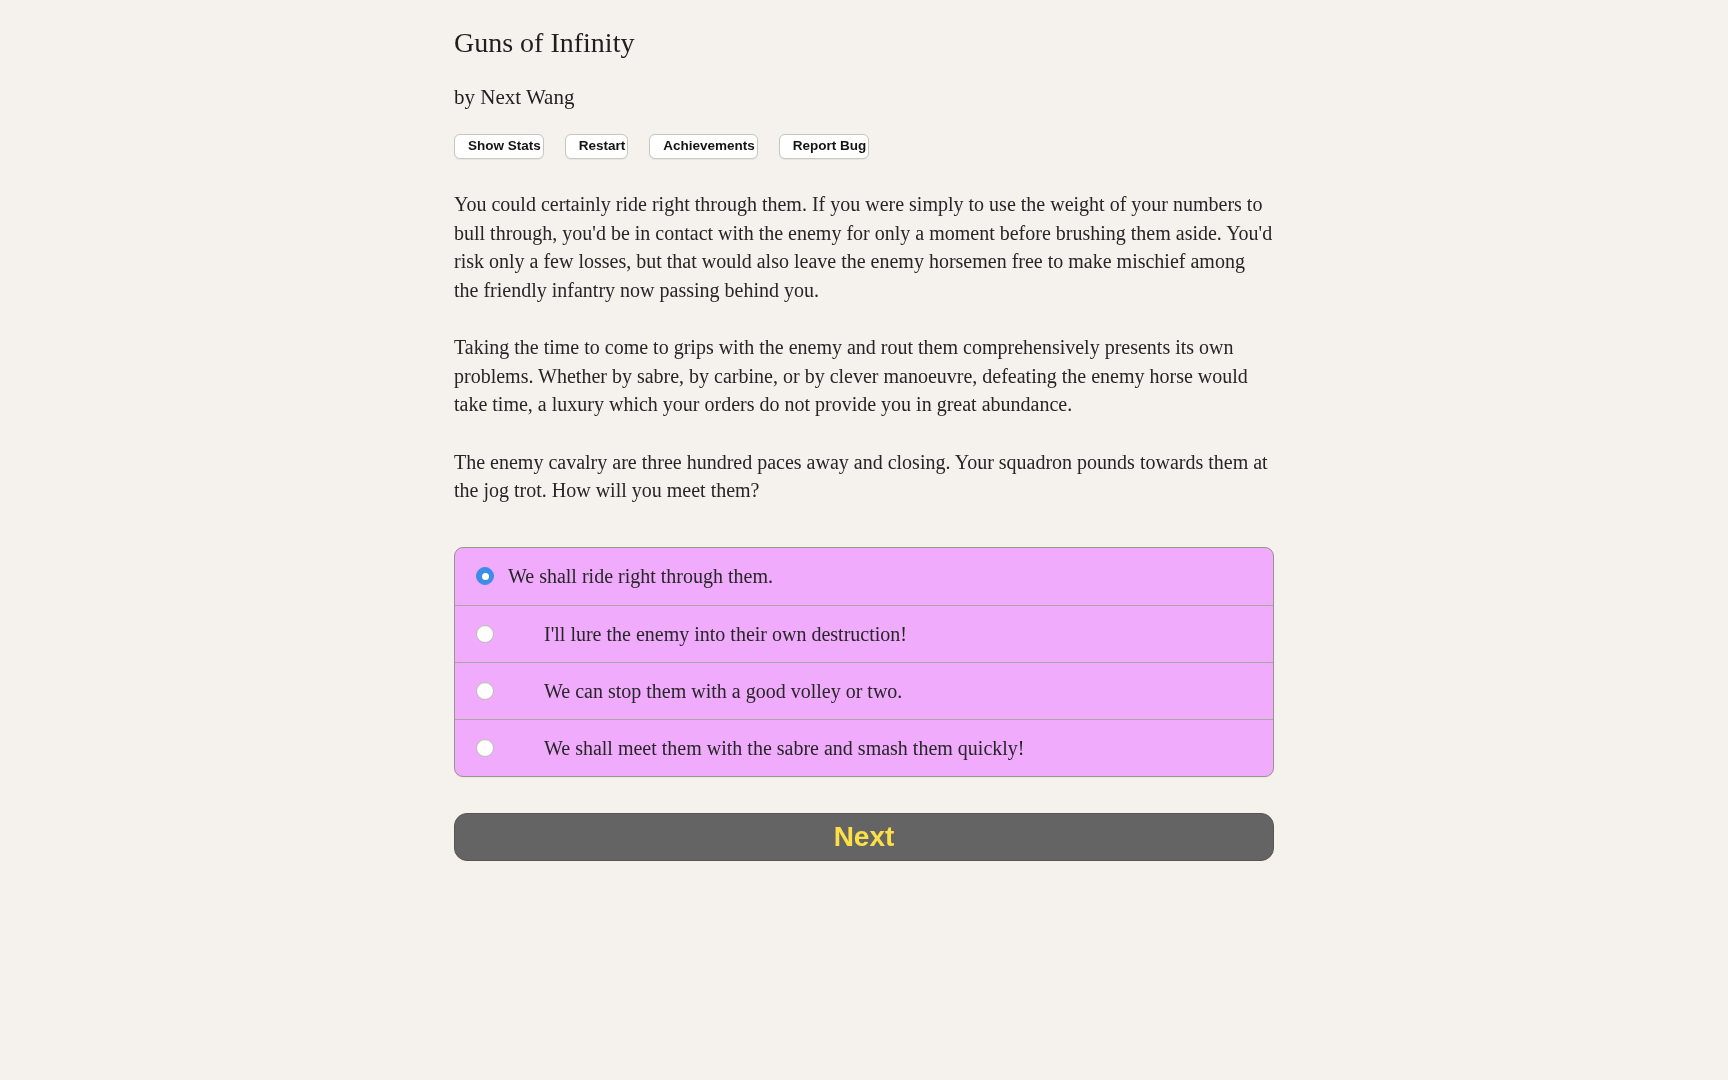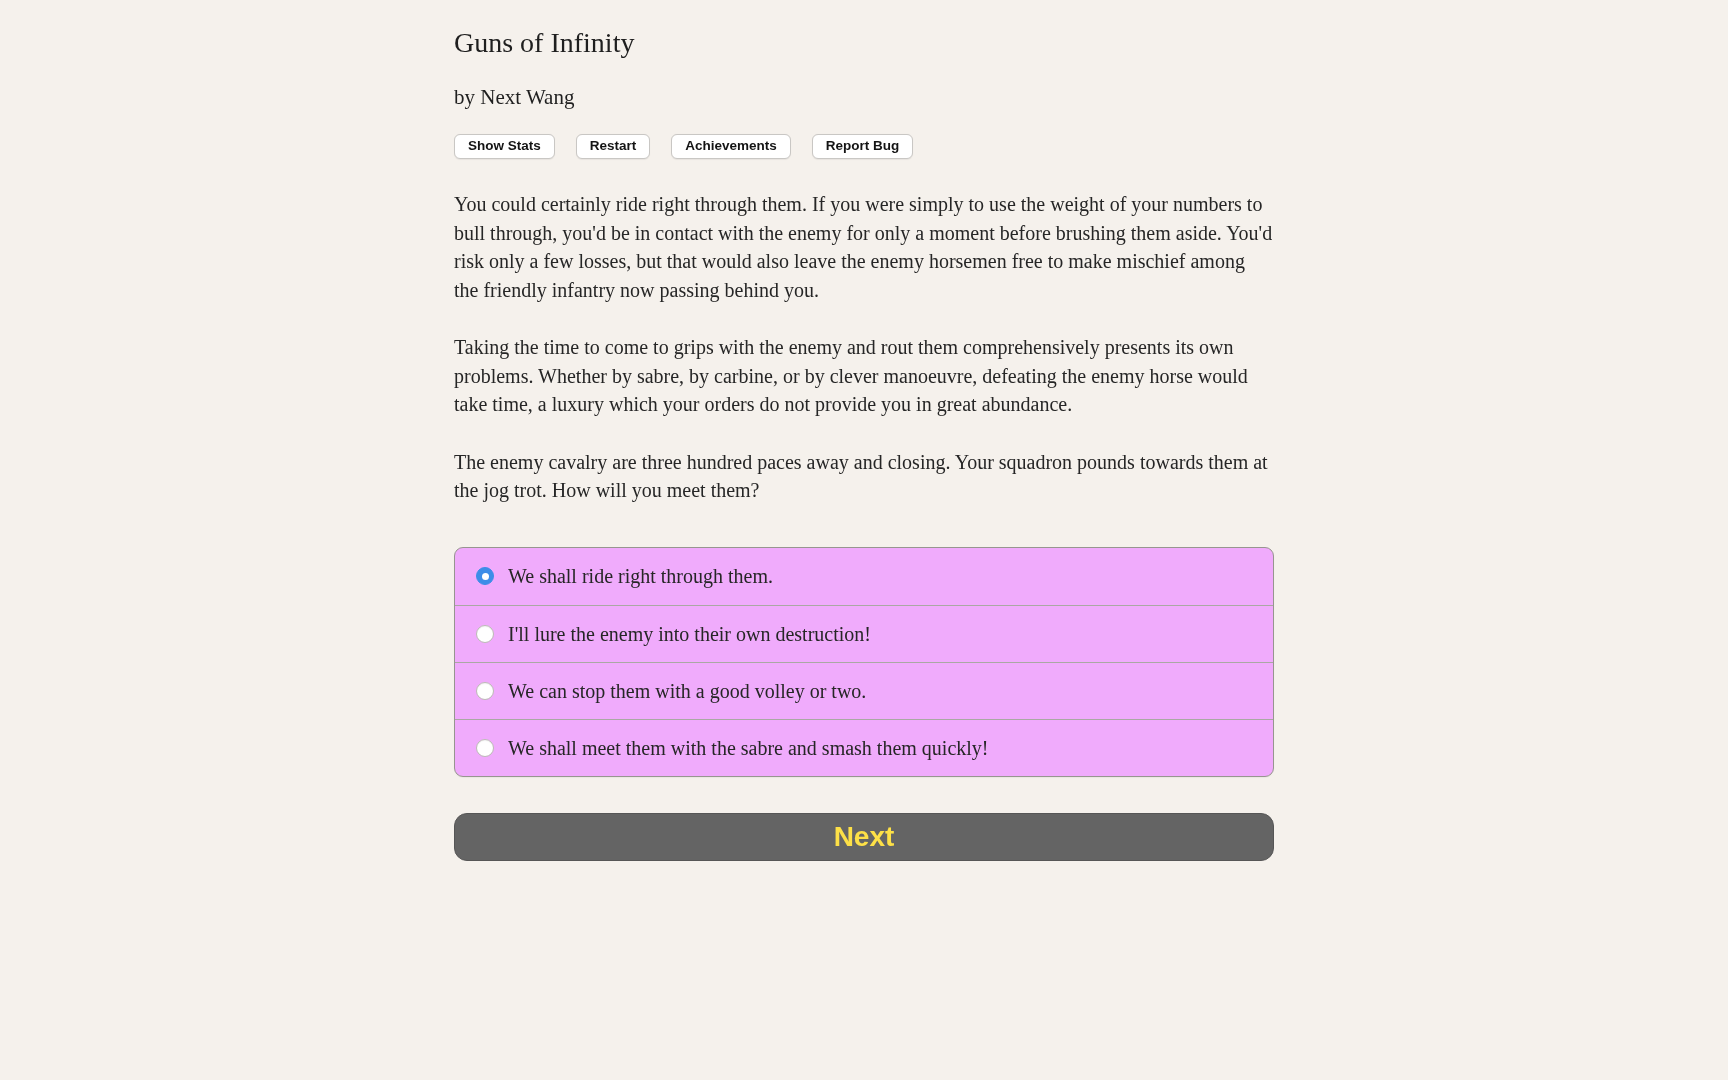--- a/index.html
+++ b/index.html
@@ -41,21 +41,21 @@
     gap: 21px;
   }
   .toolbar button {
     font-family: "Liberation Sans", "DejaVu Sans", sans-serif;
     font-size: 13.5px;
     font-weight: 700;
     color: #141414;
     background: #ffffff;
     border: 1px solid #c9c7c4;
     border-radius: 6px;
-    padding: 4px 13px 5px 13px;
+    padding: 4px 2px 5px 13px;
     line-height: 1.1;
     cursor: pointer;
     box-shadow: 0 0.5px 1px rgba(0,0,0,0.06);
   }
 
   .story {
     margin-top: 31px;
     font-size: 20px;
     line-height: 28.5px;
   }
@@ -74,20 +74,21 @@
   }
   .choice-row {
     display: flex;
     align-items: center;
     height: 57px;
     padding: 0 21px;
     cursor: pointer;
   }
   .choice-row + .choice-row {
     border-top: 1px solid #aaa8a3;
+    gap: 36px;
   }
   .radio {
     flex: 0 0 auto;
     width: 18px;
     height: 18px;
     border-radius: 50%;
     background: #ffffff;
     border: 1px solid #bcbab6;
     margin-right: 14px;
     position: relative;

